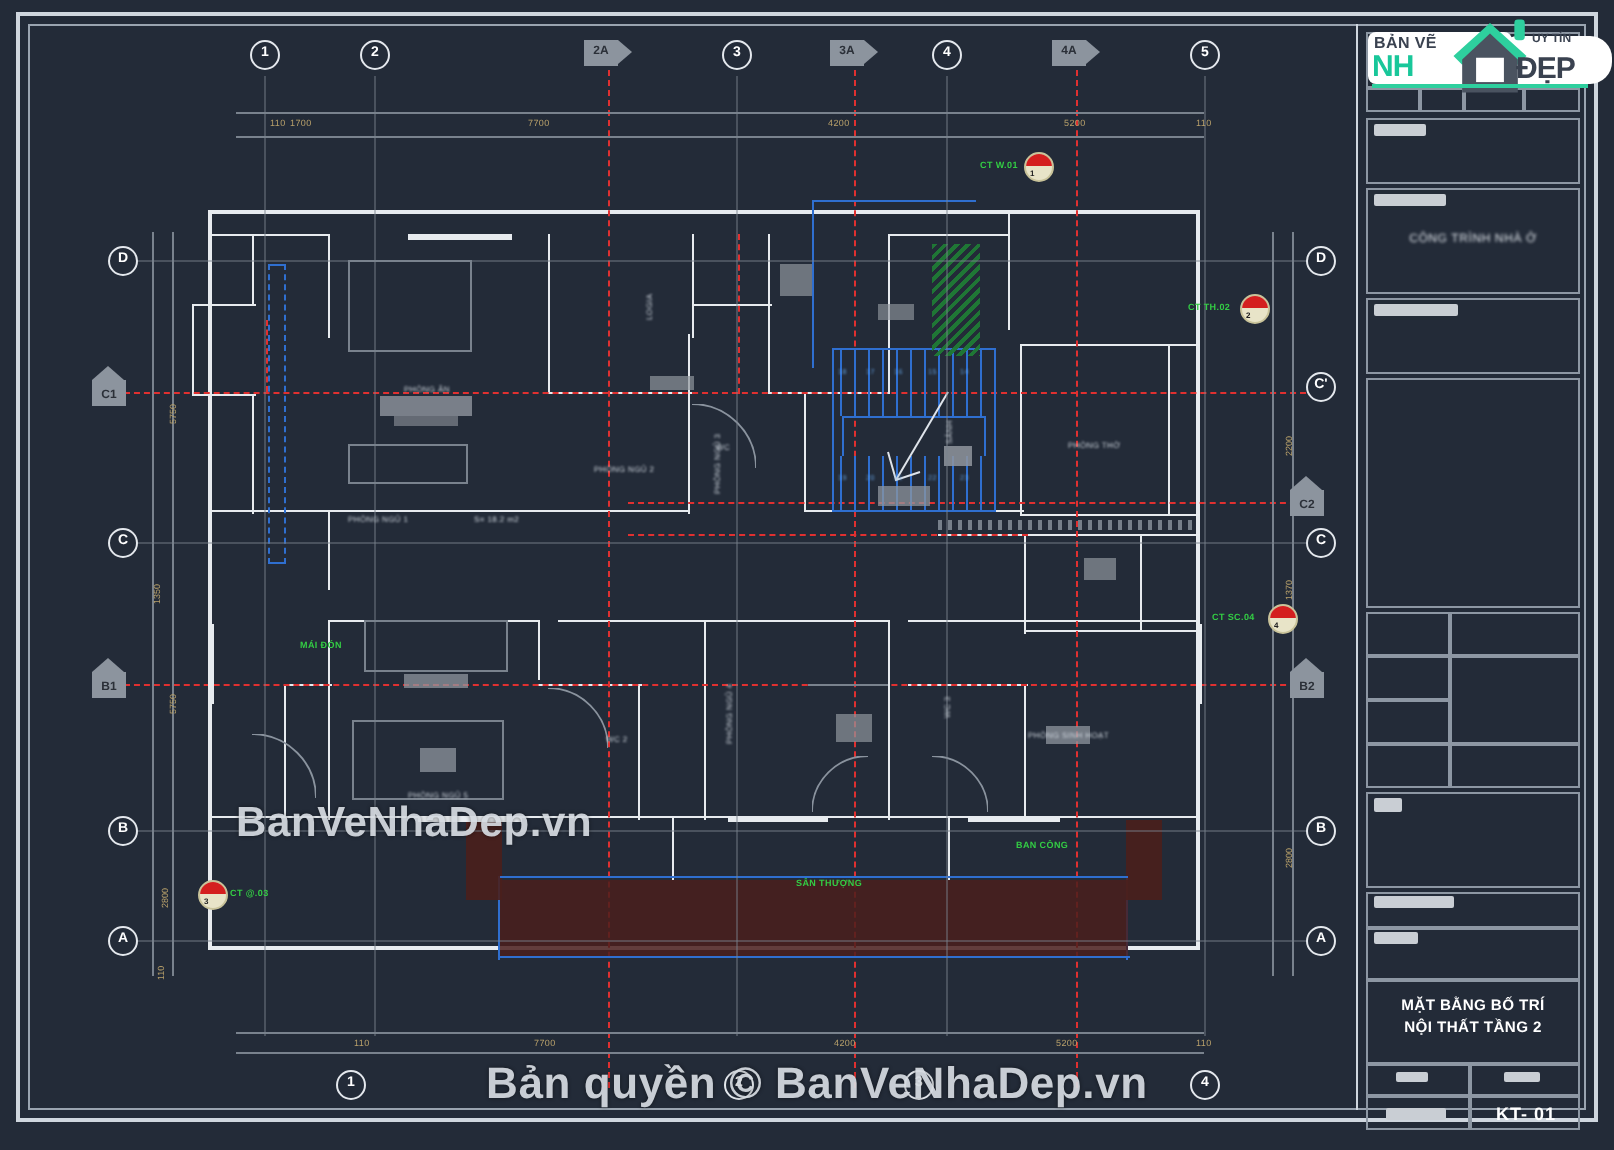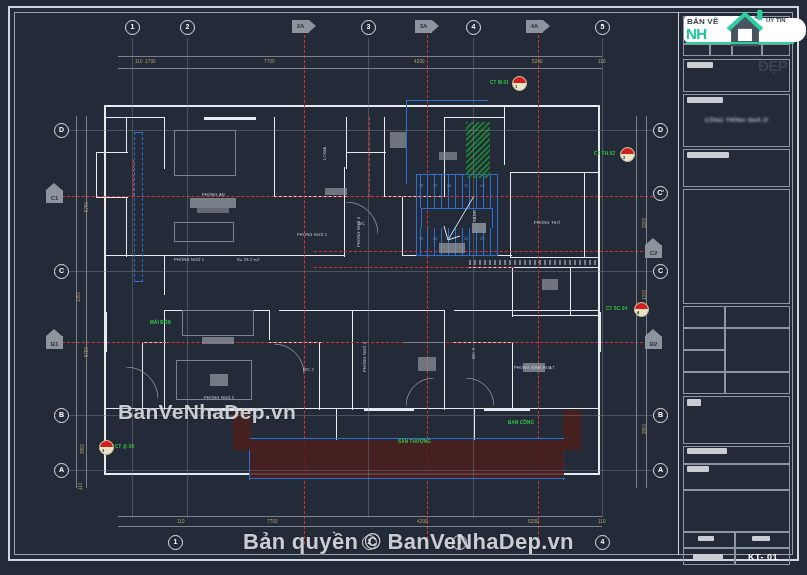--- a/index.html
+++ b/index.html
@@ -33,21 +33,21 @@
 
   
   .logo{position:absolute;left:684px;top:6px;width:118px;height:46px;}
   .logo-badge{position:absolute;left:0;top:10px;background:#ffffff;
               border-radius:4px;padding:1px 3px;}
   .logo-banve{position:absolute;left:3px;top:11px;color:#3a4250;font-size:8px;
               font-weight:bold;letter-spacing:.2px;}
   .logo-nh{position:absolute;left:2px;top:19px;color:#19c79a;font-size:15px;
            font-weight:bold;letter-spacing:-.5px;}
   .logo-dep{position:absolute;left:74px;top:20px;color:#3a4250;font-size:15px;
-            font-weight:bold;letter-spacing:-.5px;margin-top:31px;}
+            font-weight:bold;letter-spacing:-.5px;}
   .logo-uyt{position:absolute;left:82px;top:11px;color:#3a4250;font-size:6px;
             font-weight:bold;}
   .logo-house{position:absolute;left:40px;top:2px;width:42px;height:40px;}
 
   
   .wm{position:absolute;color:#d5dae0;font-weight:bold;opacity:.93;
       text-shadow:0 0 2px rgba(0,0,0,.5);pointer-events:none;}
   .wm-mid{left:118px;top:400px;font-size:21px;letter-spacing:.3px;}
   .wm-bot{left:243px;top:529px;font-size:22px;letter-spacing:.3px;}
 
@@ -464,20 +464,24 @@
       <div class="tb-redact" style="left:3px;top:2px;width:14px;height:7px;"></div>
     </div>
     <div class="tb-cell" style="left:4px;top:434px;width:107px;height:18px;">
       <div class="tb-redact" style="left:3px;top:1px;width:40px;height:6px;"></div>
     </div>
     <div class="tb-cell" style="left:4px;top:452px;width:107px;height:26px;">
       <div class="tb-redact" style="left:3px;top:1px;width:22px;height:6px;"></div>
     </div>
 
     <div class="tb-cell" style="left:4px;top:478px;width:107px;height:42px;"></div>
+    <div class="tb-title">
+      <div>MẶT BẰNG BỐ TRÍ</div>
+      <div>NỘI THẤT TẦNG 2</div>
+    </div>
 
     <div class="tb-cell" style="left:4px;top:520px;width:52px;height:16px;">
       <div class="tb-redact" style="left:14px;top:3px;width:16px;height:5px;"></div>
     </div>
     <div class="tb-cell" style="left:56px;top:520px;width:55px;height:16px;">
       <div class="tb-redact" style="left:16px;top:3px;width:18px;height:5px;"></div>
     </div>
     <div class="tb-cell" style="left:4px;top:536px;width:52px;height:17px;">
       <div class="tb-redact" style="left:9px;top:5px;width:30px;height:6px;"></div>
     </div>

